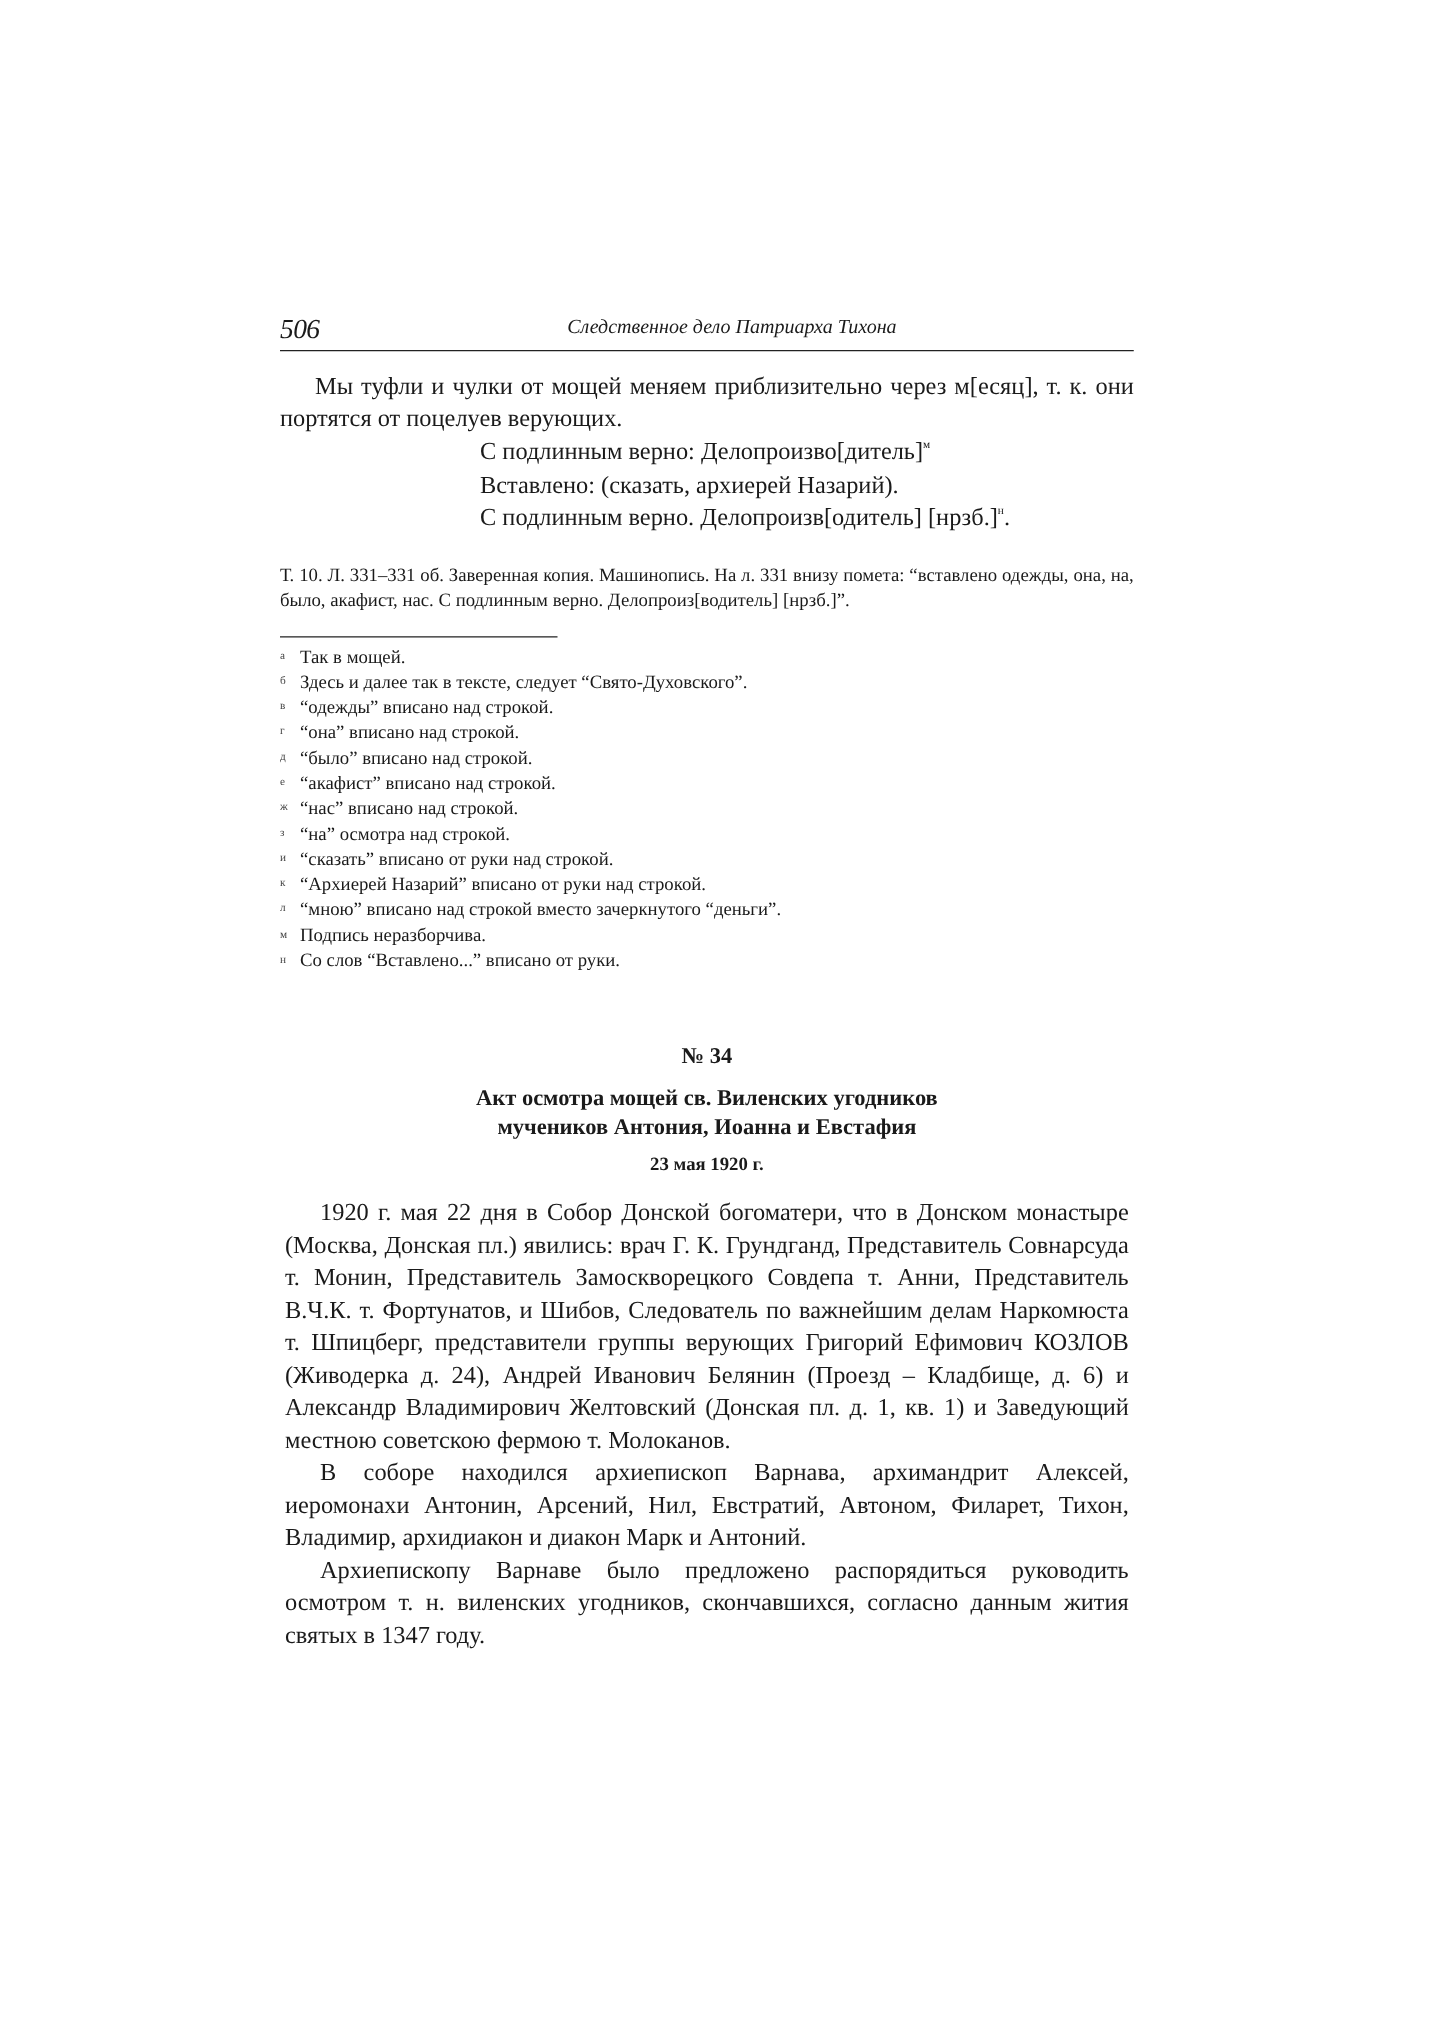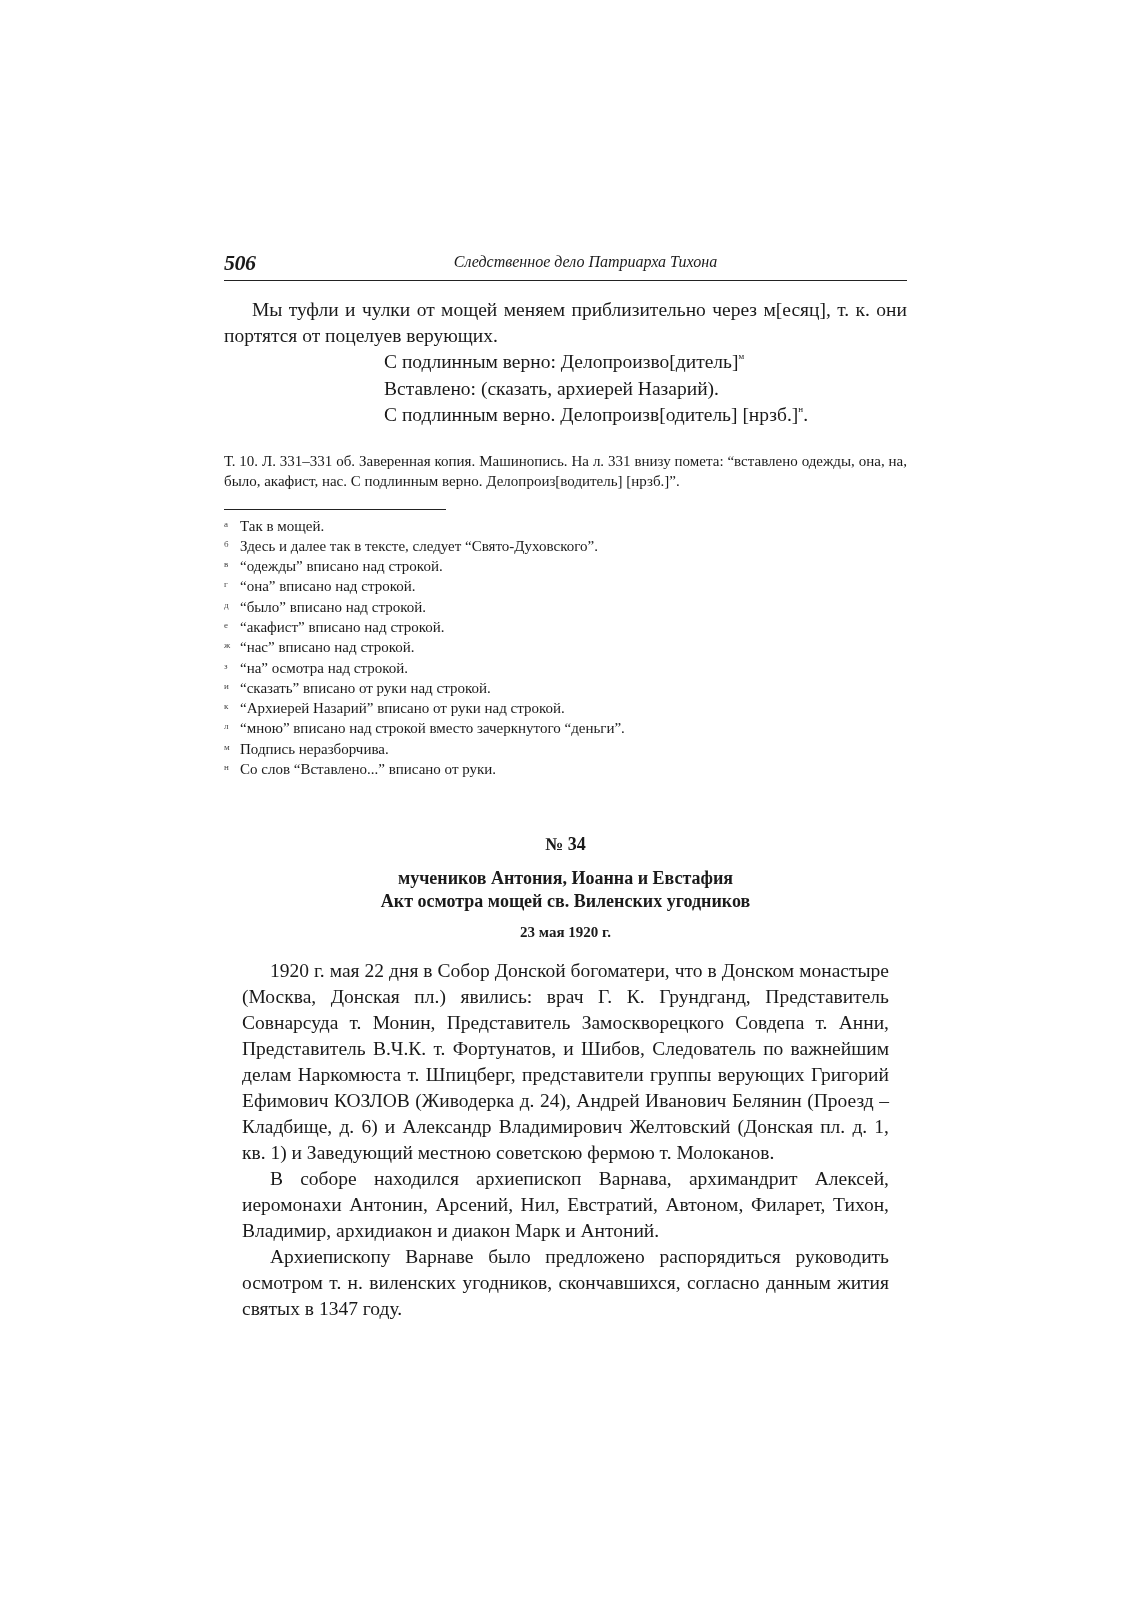--- a/index.html
+++ b/index.html
@@ -24,39 +24,39 @@
     .running-head {
       position: relative;
       height: 32px;
       border-bottom: 1.5px solid #222;
     }
     .page-number {
       position: absolute;
       left: 0;
       top: 2px;
       font-size: 22px;
-      font-weight: bold;
+      font-weight: normal;
       font-style: italic;
       letter-spacing: -0.5px;
     }
     .running-title {
       position: absolute;
       left: 0;
       right: 0;
       top: 5px;
       text-align: center;
       font-size: 16px;
       font-style: italic;
       padding-left: 40px;
     }
     .body-text {
       font-size: 19.5px;
       line-height: 26px;
       text-align: justify;
-      margin: 18px;
+      margin: 4px;
     }
     .para {
       text-indent: 28px;
       margin: 0;
     }
     .top-para {
       margin-top: 16px;
     }
     .sig-block {
       margin-left: 160px;
@@ -154,22 +154,22 @@
     <div class="fn"><span class="fn-mark">з</span><span>“на” осмотра над строкой.</span></div>
     <div class="fn"><span class="fn-mark">и</span><span>“сказать” вписано от руки над строкой.</span></div>
     <div class="fn"><span class="fn-mark">к</span><span>“Архиерей Назарий” вписано от руки над строкой.</span></div>
     <div class="fn"><span class="fn-mark">л</span><span>“мною” вписано над строкой вместо зачеркнутого “деньги”.</span></div>
     <div class="fn"><span class="fn-mark">м</span><span>Подпись неразборчива.</span></div>
     <div class="fn"><span class="fn-mark">н</span><span>Со слов “Вставлено...” вписано от руки.</span></div>
   </div>
 
   <div class="doc-number">№ 34</div>
   <div class="doc-title">
+    <div>Акт осмотра мощей св. Виленских угодников</div>
     <div>мучеников Антония, Иоанна и Евстафия</div>
-    <div>Акт осмотра мощей св. Виленских угодников</div>
   </div>
   <div class="doc-date">23 мая 1920 г.</div>
 
   <div class="doc-body body-text">
     <p class="para">1920 г. мая 22 дня в Собор Донской богоматери, что в Донском монастыре (Москва, Донская пл.) явились: врач Г. К. Грундганд, Представитель Совнарсуда т. Монин, Представитель Замоскворецкого Совдепа т. Анни, Представитель В.Ч.К. т. Фортунатов, и Шибов, Следователь по важнейшим делам Наркомюста т. Шпицберг, представители группы верующих Григорий Ефимович КОЗЛОВ (Живодерка д. 24), Андрей Иванович Белянин (Проезд – Кладбище, д. 6) и Александр Владимирович Желтовский (Донская пл. д. 1, кв. 1) и Заведующий местною советскою фермою т. Молоканов.</p>
     <p class="para">В соборе находился архиепископ Варнава, архимандрит Алексей, иеромонахи Антонин, Арсений, Нил, Евстратий, Автоном, Филарет, Тихон, Владимир, архидиакон и диакон Марк и Антоний.</p>
     <p class="para">Архиепископу Варнаве было предложено распорядиться руководить осмотром т. н. виленских угодников, скончавшихся, согласно данным жития святых в 1347 году.</p>
   </div>
 
 </div>

